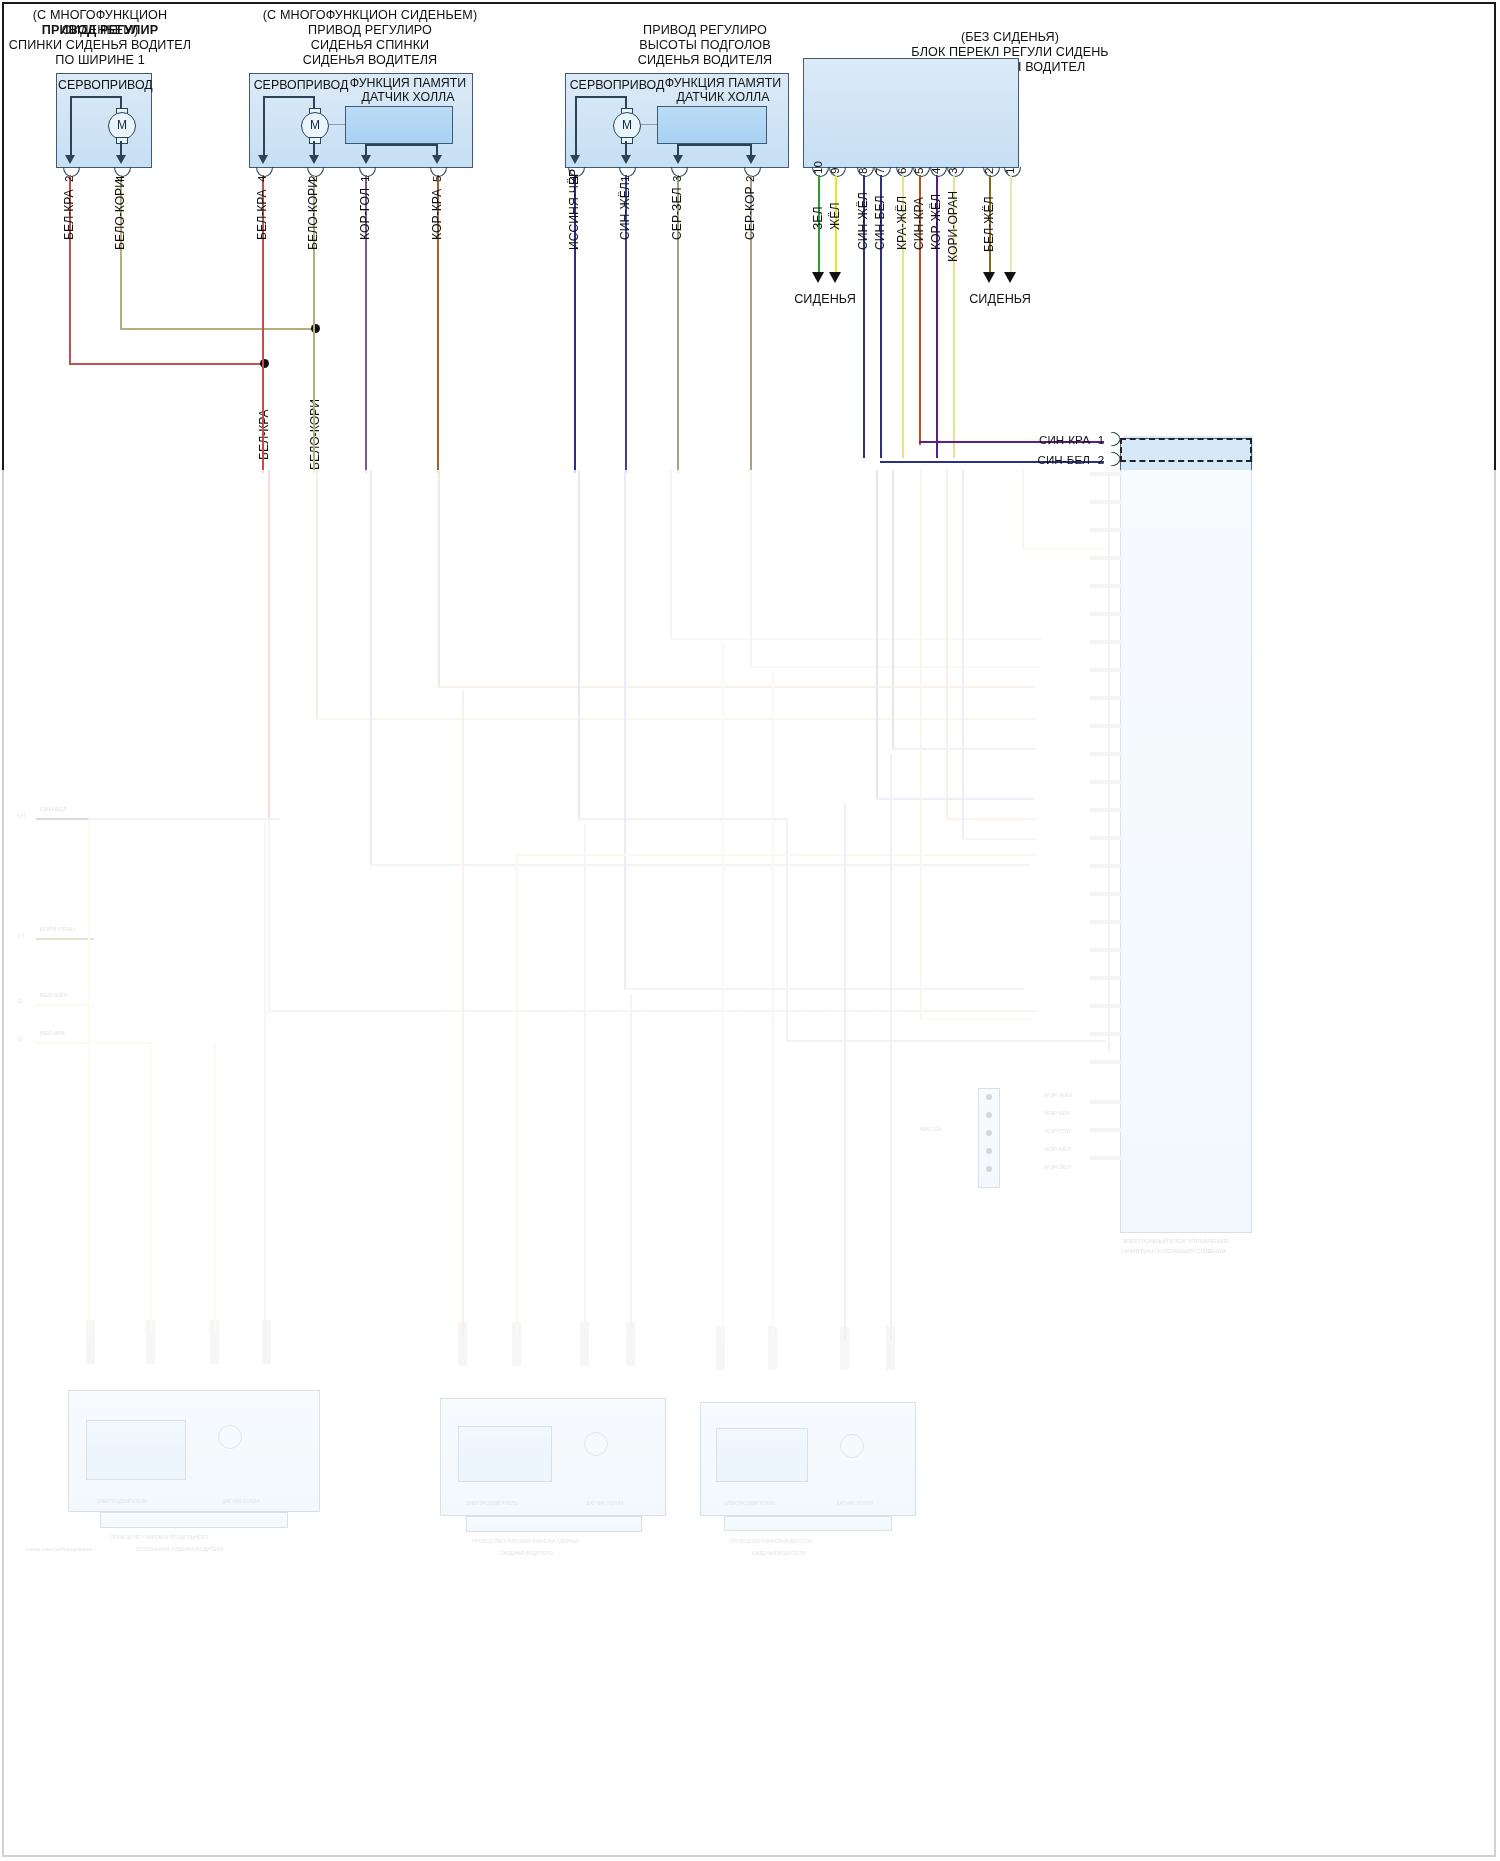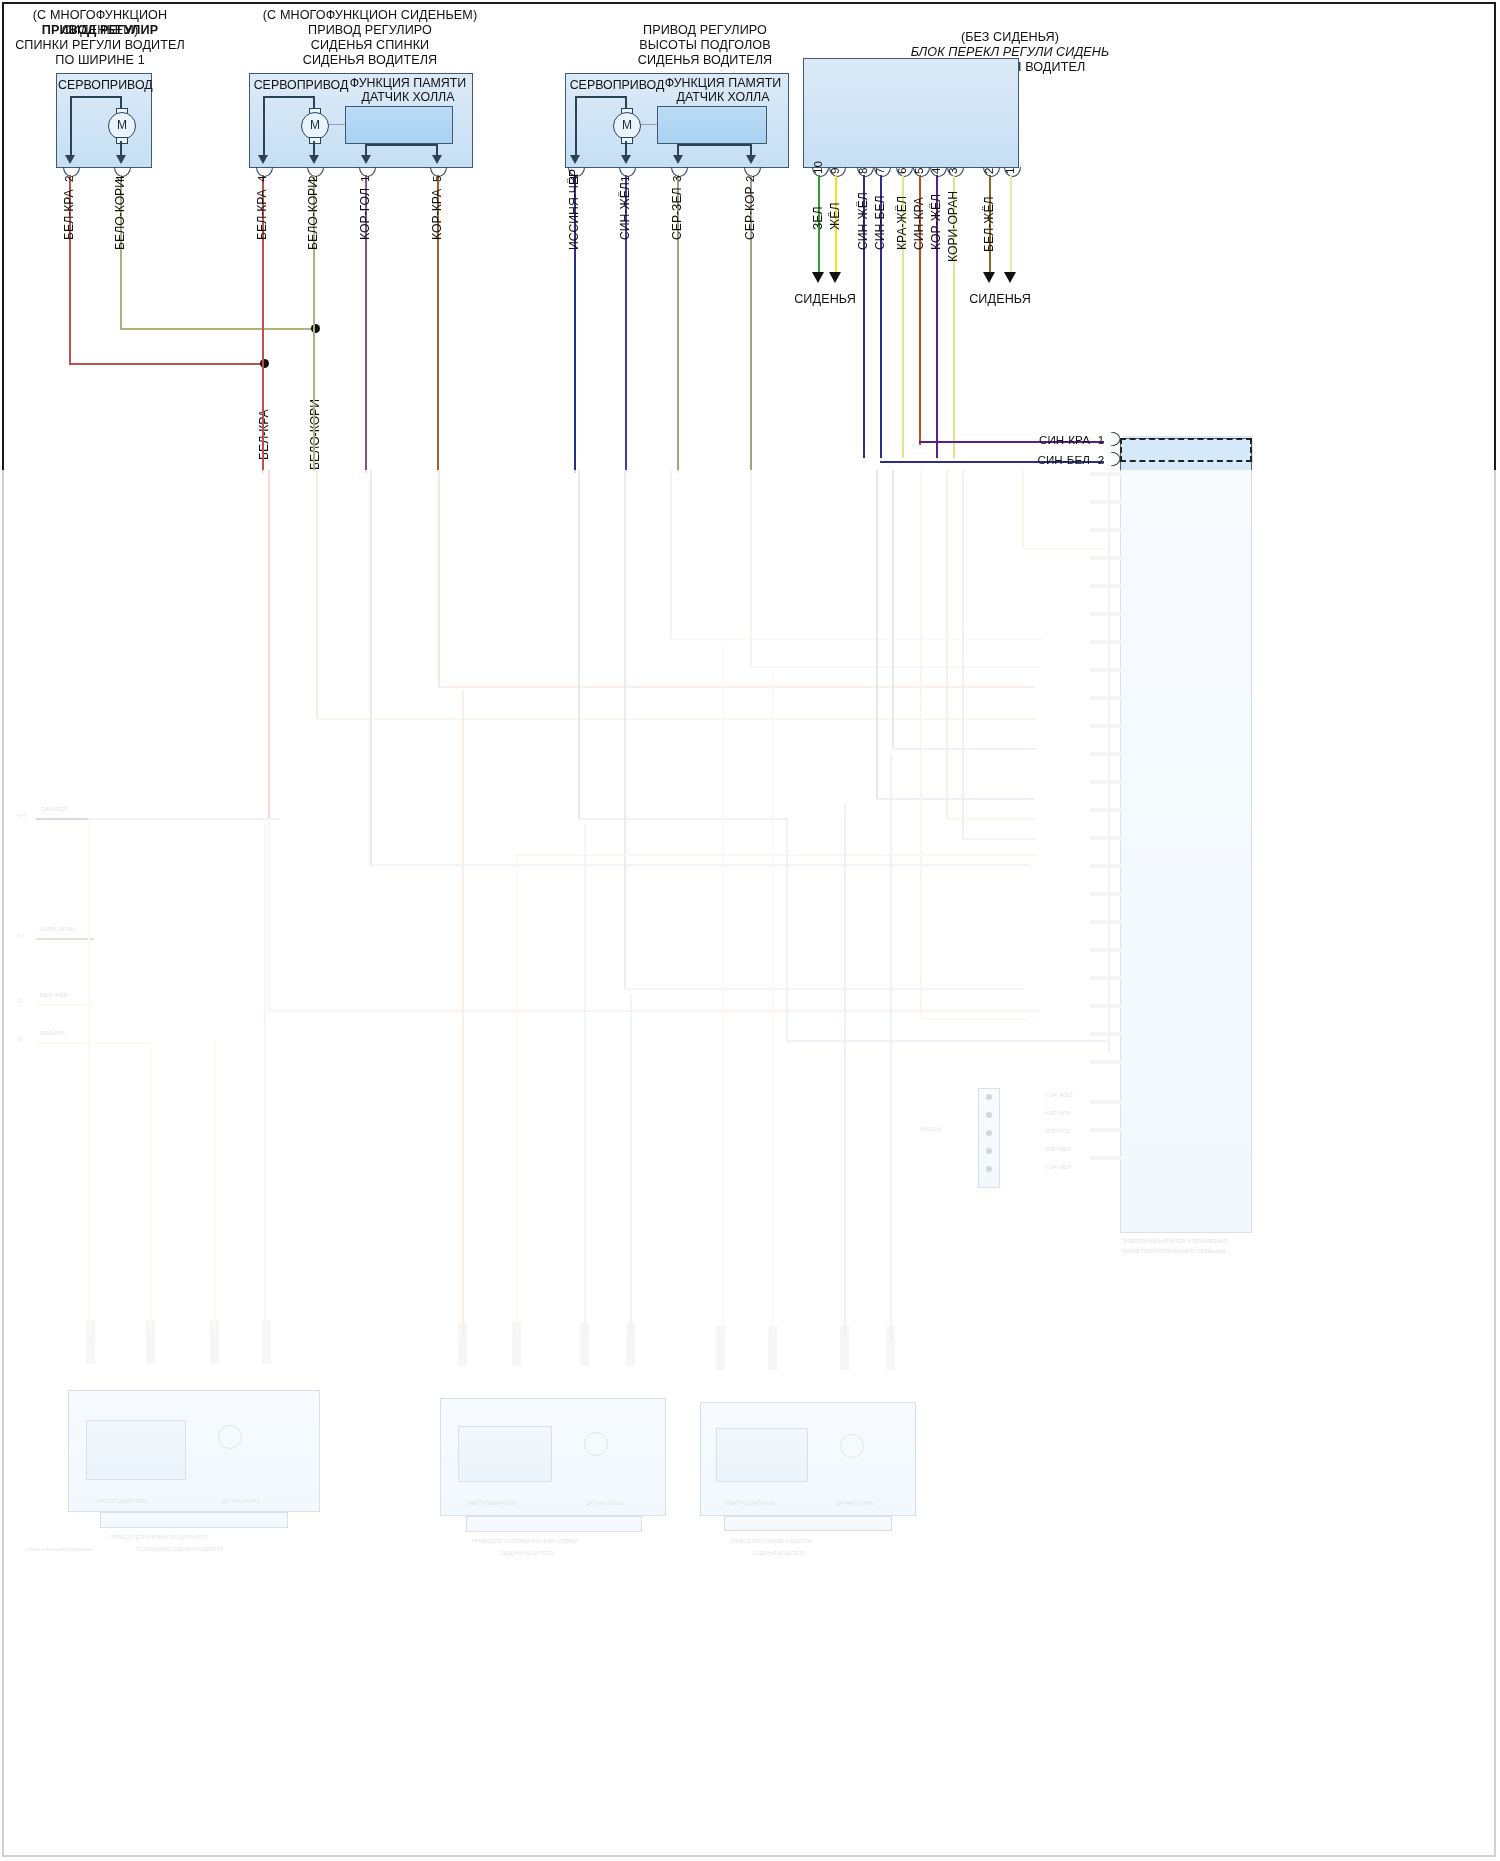--- a/index.html
+++ b/index.html
@@ -216,21 +216,21 @@
     <div class="wire" style="left:844px;top:804px;height:536px;background:#b0b2d8;"></div>
     <div class="wire" style="left:890px;top:754px;height:586px;background:#b2b4da;"></div>
 
     <div class="wire" style="left:1108px;top:472px;height:580px;background:#b9bbdc;"></div>
   </div>
 
   <div id="fade"></div>
 
   <div class="cap" style="left:0px;top:8px;width:200px;">(С МНОГОФУНКЦИОН СИДЕНЬЕМ)</div>
   <div class="cap" style="left:0px;top:23px;width:200px;font-weight:bold;">ПРИВОД РЕГУЛИР</div>
-  <div class="cap" style="left:0px;top:38px;width:200px;">СПИНКИ РЕГУЛИ ВОДИТЕЛ</div>
+  <div class="cap" style="left:0px;top:38px;width:200px;">СПИНКИ СИДЕНЬЯ ВОДИТЕЛ</div>
   <div class="cap" style="left:0px;top:53px;width:200px;">ПО ШИРИНЕ 1</div>
 
   <div class="blk" style="left:56px;top:73px;width:96px;height:95px;"></div>
   <div class="inlbl" style="left:58px;top:78px;width:94px;">СЕРВОПРИВОД</div>
 
   <div class="seg" style="left:70px;top:96px;width:1.6px;height:62px;"></div>
   <div class="seg" style="left:70px;top:96px;width:52px;height:1.6px;"></div>
   <div class="seg" style="left:120px;top:96px;width:1.6px;height:15px;"></div>
   <div class="mtab" style="left:116px;top:108px;"></div>
   <div class="motor" style="left:108px;top:112px;">M</div>
@@ -344,21 +344,21 @@
 
   <div class="wire" style="left:677px;top:175px;height:298px;background:#9aa882;"></div>
   <div class="vlabel" style="left:670px;top:240px;">СЕР-ЗЕЛ</div>
   <div class="pinnum" style="left:670px;top:182px;">3</div>
 
   <div class="wire" style="left:750px;top:175px;height:298px;background:#a8a08a;"></div>
   <div class="vlabel" style="left:743px;top:240px;">СЕР-КОР</div>
   <div class="pinnum" style="left:743px;top:182px;">2</div>
 
   <div class="cap" style="left:800px;top:30px;width:420px;">(БЕЗ СИДЕНЬЯ)</div>
-  <div class="cap" style="left:800px;top:45px;width:420px;font-style:italic;">БЛОК ПЕРЕКЛ РЕГУЛИ СИДЕНЬ</div>
+  <div class="cap" style="left:800px;top:45px;width:420px;">БЛОК ПЕРЕКЛ РЕГУЛИ СИДЕНЬ</div>
   <div class="cap" style="left:800px;top:60px;width:420px;">СО СТОРОНЫ ВОДИТЕЛ</div>
 
   <div class="blk" style="left:803px;top:58px;width:216px;height:110px;"></div>
 
   <div class="cupe" style="left:812px;top:167px;"></div>
   <div class="wire" style="left:818px;top:175px;height:100px;background:#2f9e2f;"></div>
   <div class="pinnum" style="left:811px;top:174px;">10</div>
   <div class="vlabel" style="left:811px;top:230px;">ЗЕЛ</div>
   <div class="arrow-blk" style="left:812px;top:272px;"></div>
 

